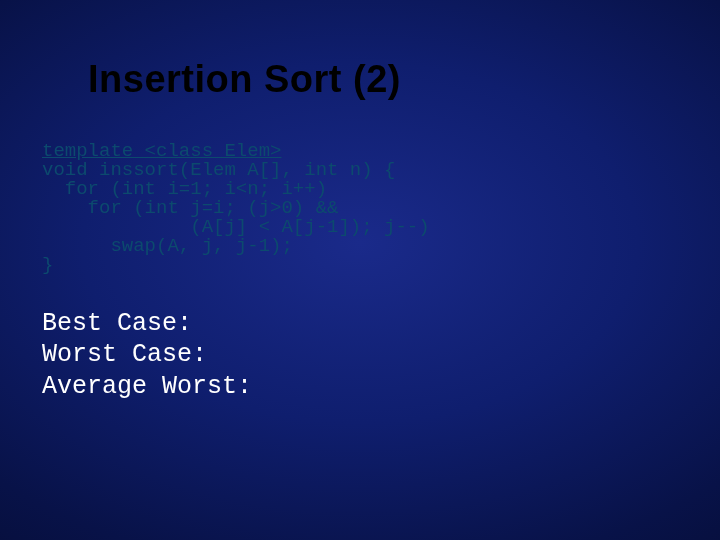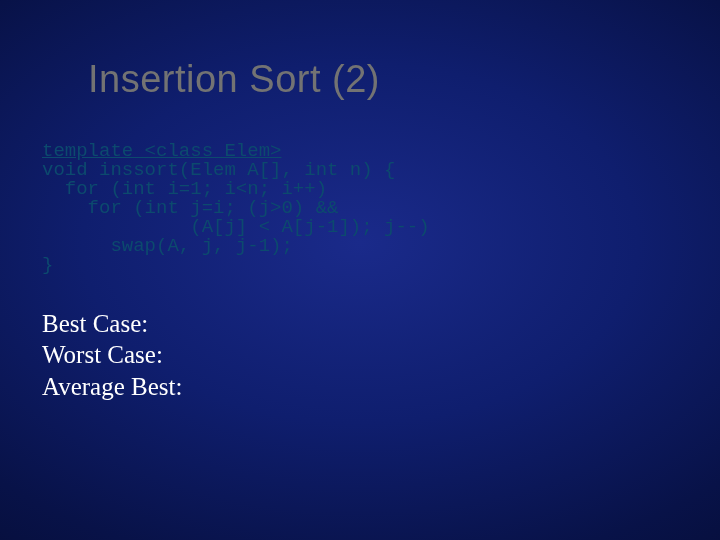--- a/index.html
+++ b/index.html
@@ -17,42 +17,42 @@
       #030826 100%);
     font-family: Arial, Helvetica, sans-serif;
     color: #ffffff;
     position: relative;
   }
   .title {
     position: absolute;
     top: 58px;
     left: 88px;
     font-size: 38px;
-    font-weight: normal;
+    font-weight: bold;
     letter-spacing: 0.5px;
-    color: #737373;
+    color: #000000;
   }
   .code-block {
     position: absolute;
     top: 142px;
     left: 42px;
     font-family: "Courier New", Courier, monospace;
     font-size: 19px;
     line-height: 1.0;
     white-space: pre;
     color: #0c4a6e;
   }
   .underline {
     text-decoration: underline;
   }
   .analysis-block {
     position: absolute;
     top: 308px;
     left: 42px;
-    font-family: Liberation Serif, serif;
+    font-family: Liberation Mono, monospace;
     font-size: 25px;
     line-height: 1.25;
     color: #ffffff;
   }
 </style>
 </head>
 <body>
 
 <div class="title">Insertion Sort (2)</div>
 
@@ -60,14 +60,14 @@
 <span>void inssort(Elem A[], int n) {</span>
 <span>  for (int i=1; i&lt;n; i++)</span>
 <span>    for (int j=i; (j&gt;0) &amp;&amp;</span>
 <span>             (A[j] &lt; A[j-1]); j--)</span>
 <span>      swap(A, j, j-1);</span>
 <span>}</span></div>
 
 <div class="analysis-block">
   <div>Best Case:</div>
   <div>Worst Case:</div>
-  <div>Average Best:</div>
+  <div>Average Worst:</div>
 </div>
 
 </body></html>

